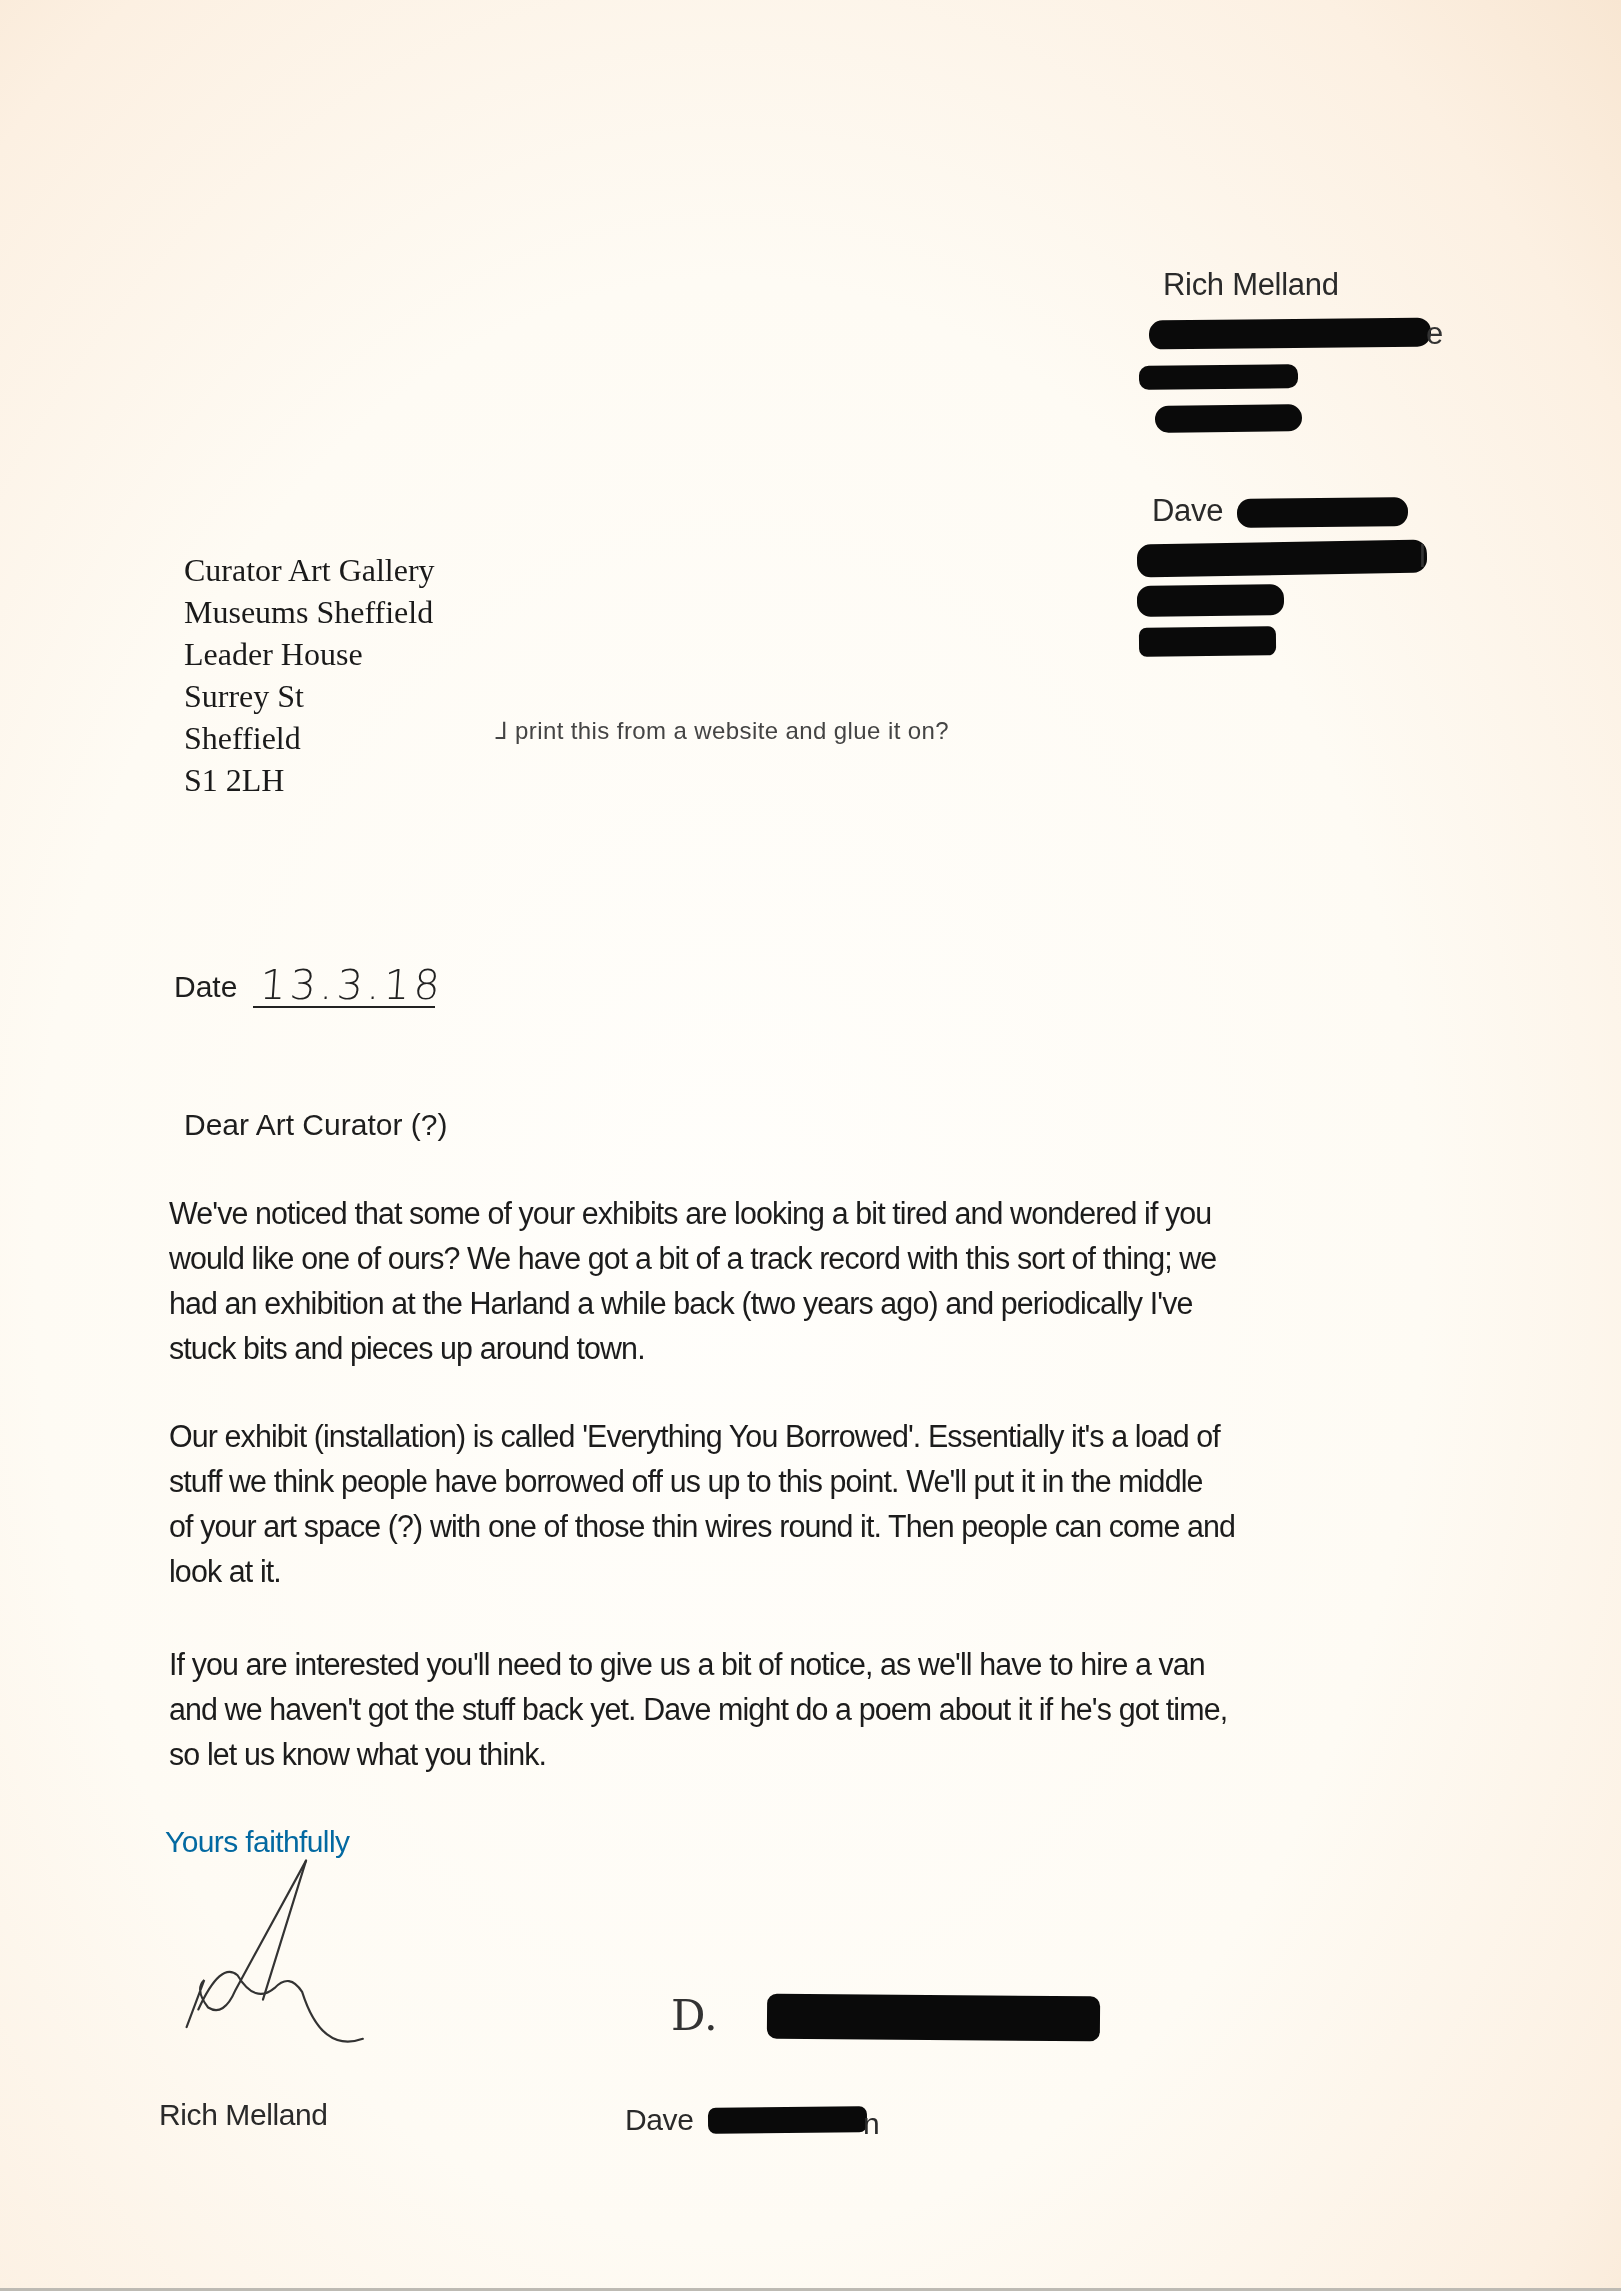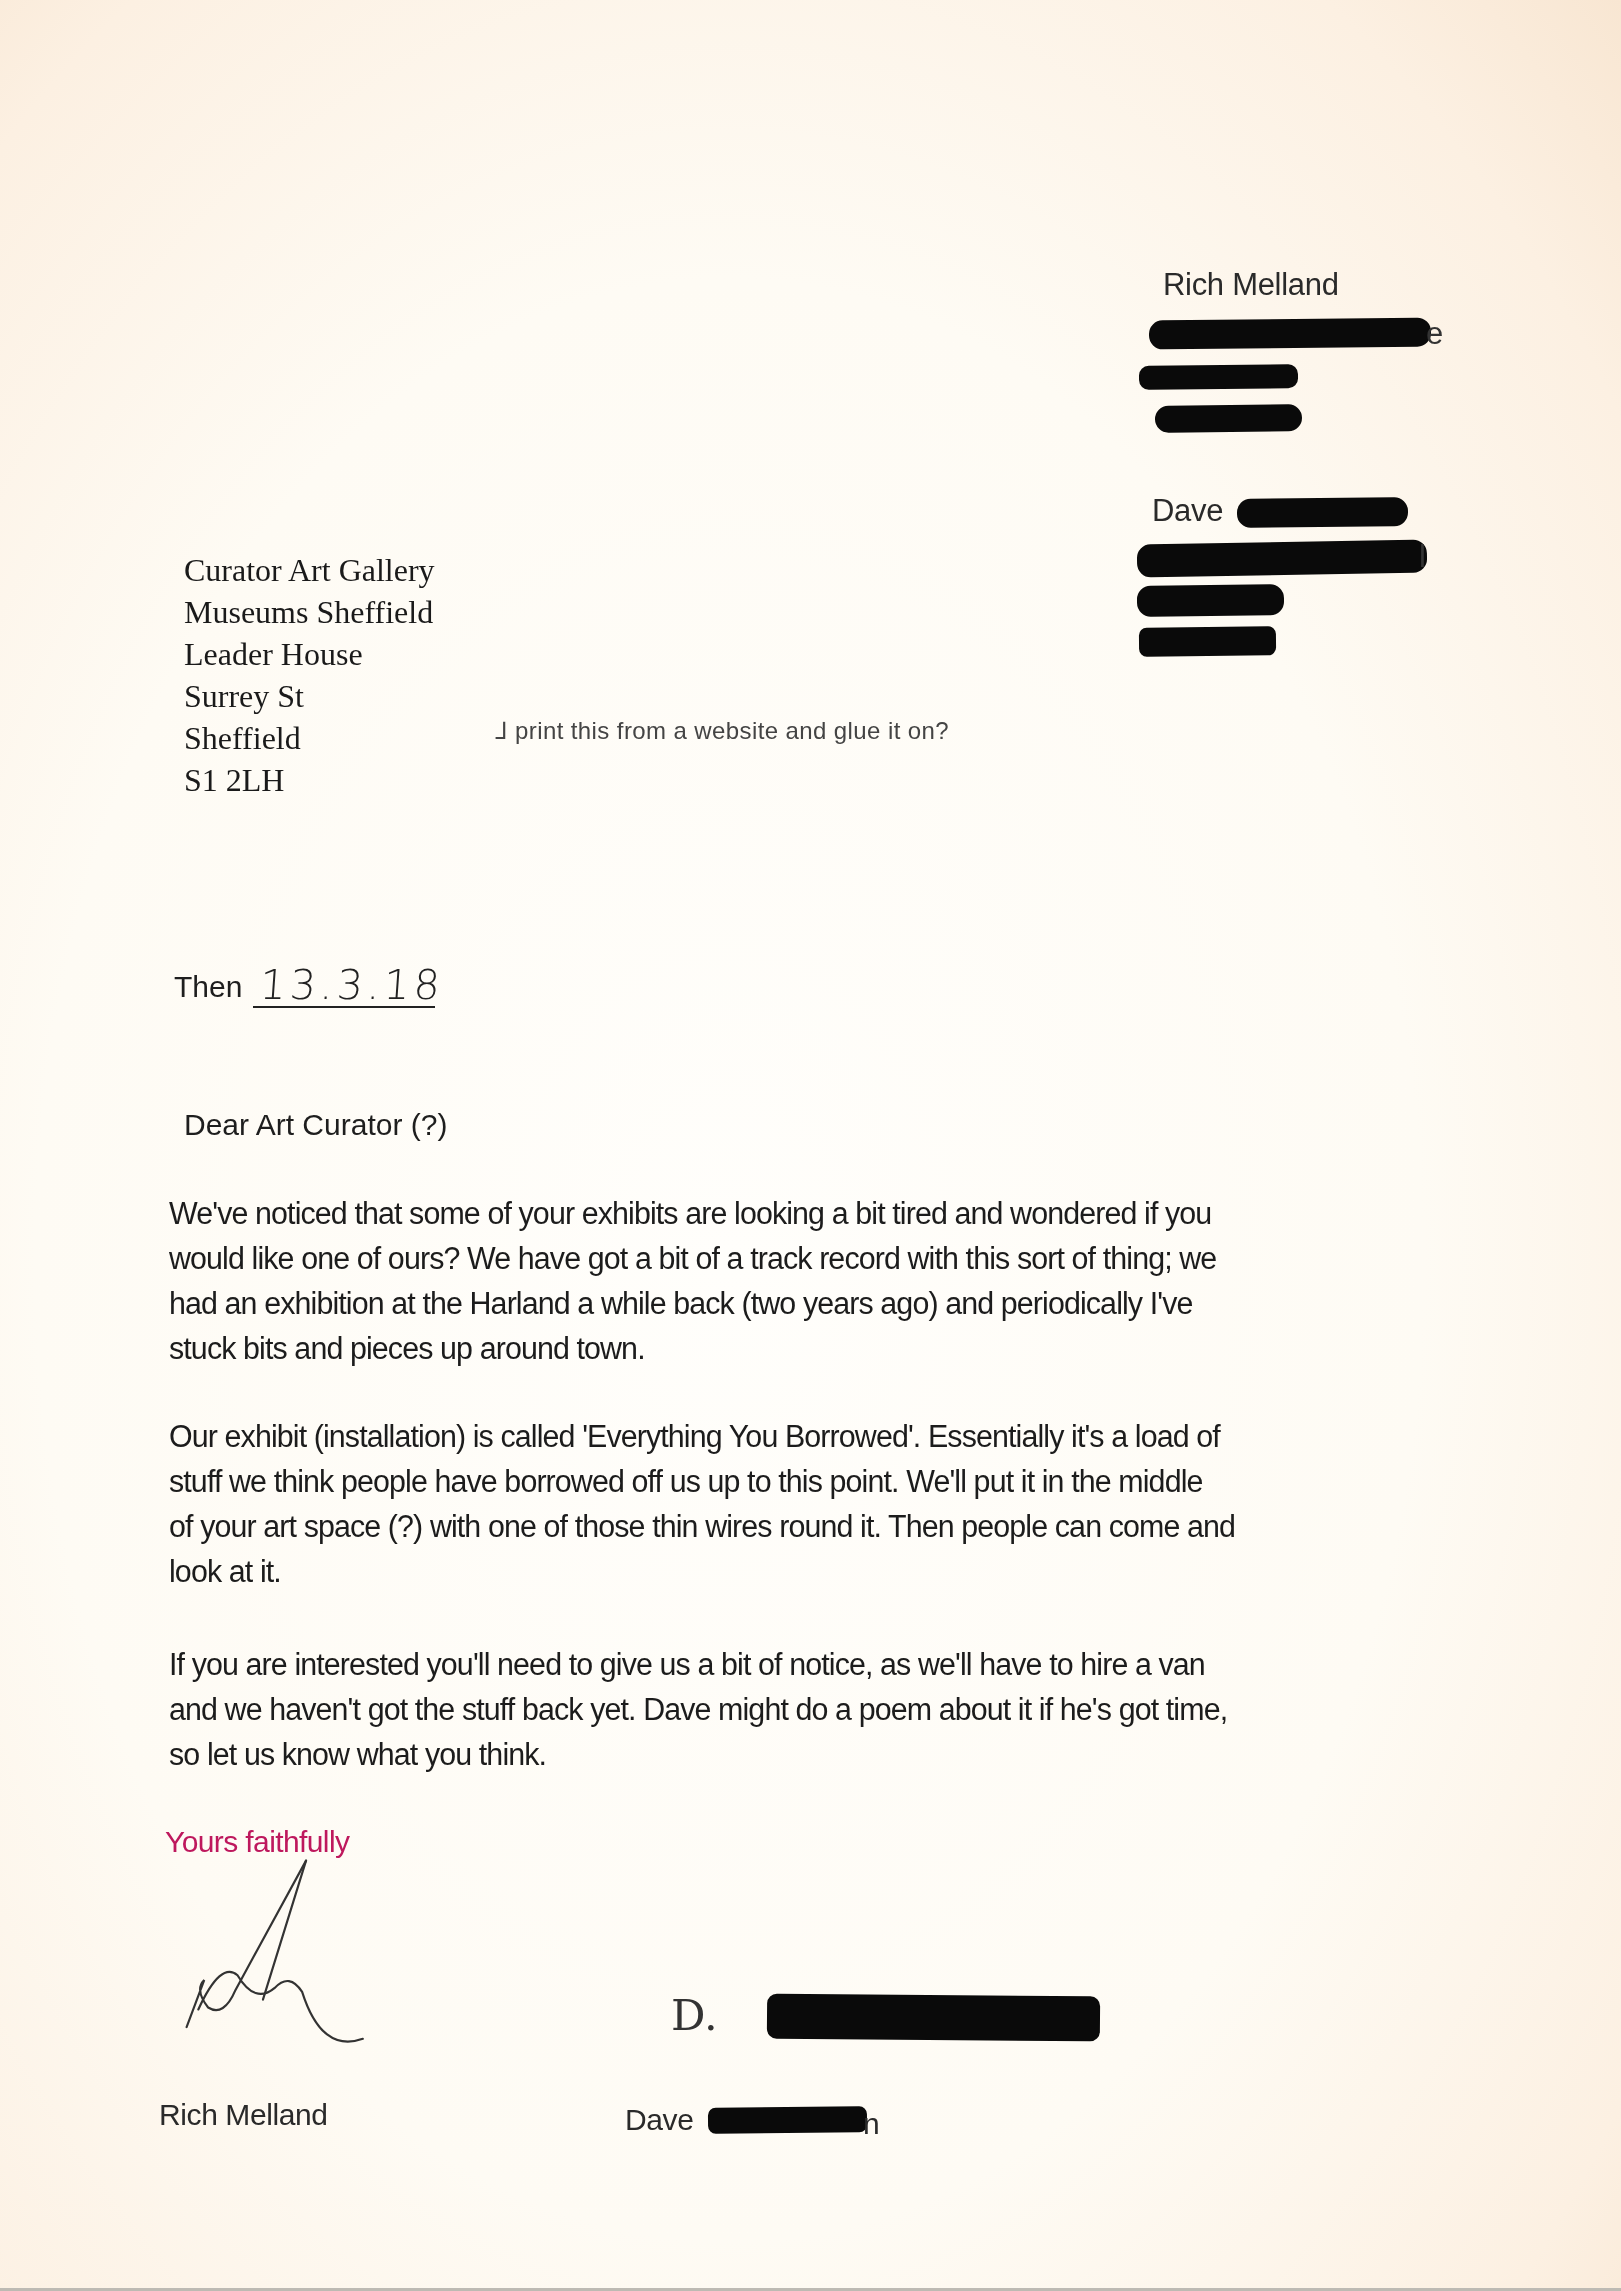--- a/index.html
+++ b/index.html
@@ -22,21 +22,21 @@
   .stray { left: 495px; top: 713px; font-size: 24px; color: #444; letter-spacing: 0.4px; }
   .date-label { left: 174px; top: 970px; font-size: 30px; color: #1e1e1e; }
   .date-line { left: 253px; top: 1006px; width: 182px; height: 2px; background: #222; }
   .date-hand { left: 260px; top: 961px; font-size: 41px; color: #222; font-family: "DejaVu Sans", sans-serif; font-weight: 200; letter-spacing: 3.9px; transform: skewX(-4deg); }
   .salutation { left: 184px; top: 1108px; font-size: 30px; color: #1e1e1e; }
   .para { left: 169px; width: 1294px; font-size: 31px; line-height: 45px; color: #1c1c1c; letter-spacing: -0.9px; transform: scaleX(0.98); transform-origin: left top; }
   .p1 { top: 1191px; }
   .p2 { top: 1414px; }
   .p3 { top: 1642px; }
   .line { white-space: nowrap; }
-  .closing { left: 165px; top: 1825px; font-size: 30px; color: #be185d; letter-spacing: -0.6px; }
+  .closing { left: 165px; top: 1825px; font-size: 30px; color: #0369a1; letter-spacing: -0.6px; }
   .sig-name { font-size: 30px; color: #2a2a2a; letter-spacing: -0.4px; }
   .fold-line { left: 0; top: 2288px; width: 1621px; height: 2.9px; background: #bdbab3; }
 </style>
 </head>
 <body>
 
 <div class="abs sans sender-name" style="left:1163px; top:267px;">Rich Melland</div>
 <div class="redact" style="left:1149px; top:319px; width:282px; height:29px;"></div>
 <div class="abs sans" style="left:1426px; top:316px; font-size:31px; color:#333;">e</div>
 <div class="redact" style="left:1139px; top:365px; width:159px; height:23.5px; border-radius:9.8px;"></div>
@@ -53,21 +53,21 @@
   <div>Curator Art Gallery</div>
   <div>Museums Sheffield</div>
   <div>Leader House</div>
   <div>Surrey St</div>
   <div>Sheffield</div>
   <div>S1 2LH</div>
 </div>
 
 <div class="abs sans stray">⅃ print this from a website and glue it on?</div>
 
-<div class="abs sans date-label">Then</div>
+<div class="abs sans date-label">Date</div>
 <div class="abs date-hand">13.3.18</div>
 <div class="abs date-line"></div>
 
 <div class="abs sans salutation">Dear  Art Curator (?)</div>
 
 <div class="abs sans para p1">
   <div class="line">We've noticed that some of your exhibits are looking a bit tired and wondered if you</div>
   <div class="line">would like one of ours? We have got a bit of a track record with this sort of thing; we</div>
   <div class="line">had an exhibition at the Harland a while back (two years ago) and periodically I've</div>
   <div class="line">stuck bits and pieces up around town.</div>

